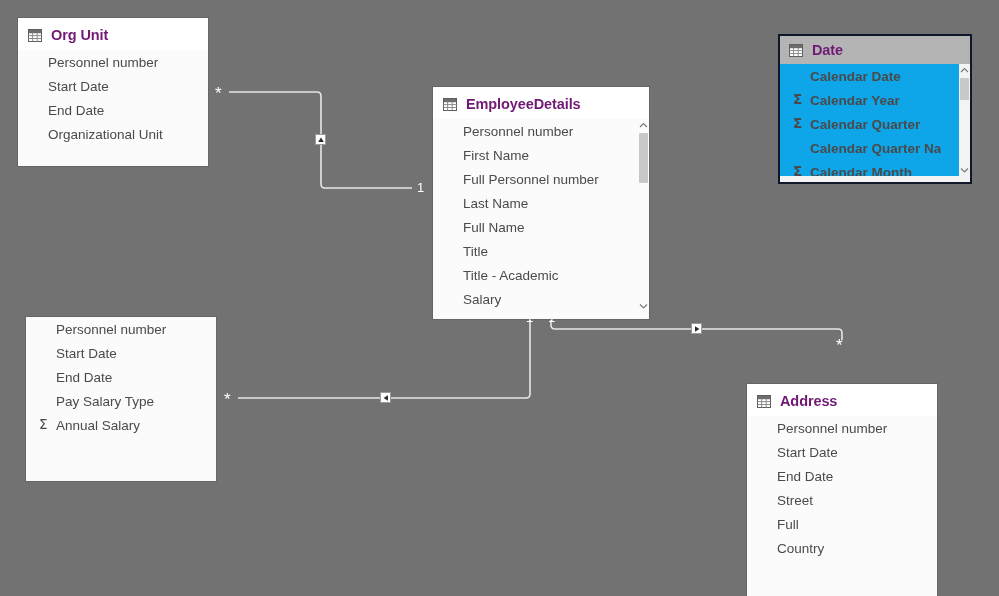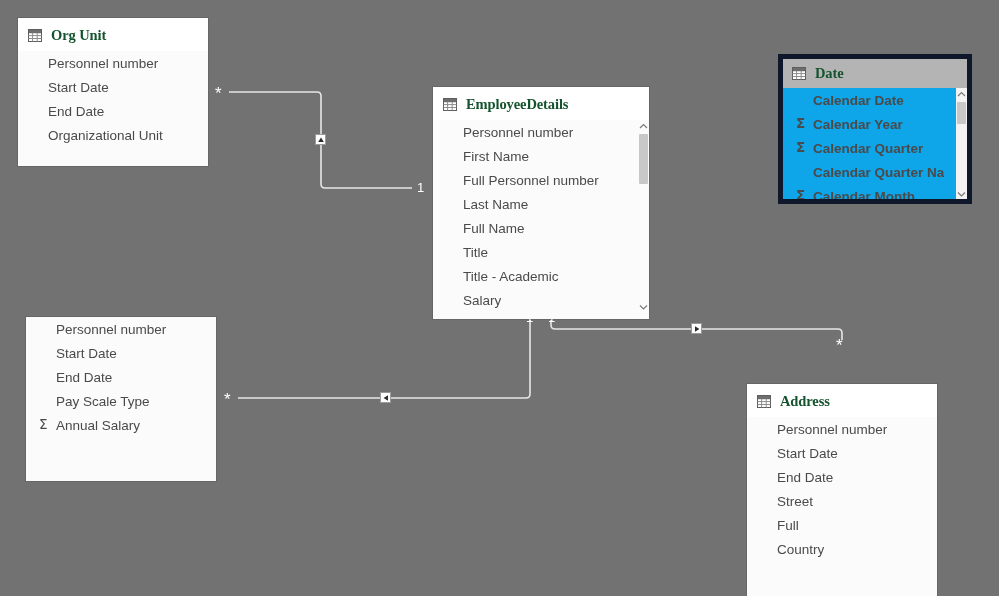--- a/index.html
+++ b/index.html
@@ -23,43 +23,41 @@
 
   
   .tbl {
     position: absolute;
     background: #fbfbfb;
     box-sizing: border-box;
     box-shadow: 0 0 0 1px rgba(0,0,0,0.10);
     overflow: hidden;
   }
   .tbl.selected {
-    border: 5px solid #0f172a;
+    border: 2px solid #0f172a;
     background: #f3f3f3;
     box-shadow: none;
-    margin-top: 20px;
   }
   .tbl-head {
     display: flex;
     align-items: center;
     gap: 9px;
     padding: 9px 10px 7px 10px;
     background: #ffffff;
   }
   .tbl.selected .tbl-head {
     background: #b4b4b4;
     padding: 6px 10px 6px 9px;
   }
   .tbl-title {
     font-size: 14.5px;
     font-weight: bold;
-    color: #14532d;
+    color: #701a75;
     letter-spacing: -0.1px;
     white-space: nowrap;
-    font-family: Liberation Serif, serif;
   }
   .grid-icon {
     display: block;
     width: 14px;
     height: 13px;
     flex: 0 0 auto;
   }
   .tbl-body {
     position: relative;
     background: #fbfbfb;
@@ -341,21 +339,21 @@
           <div class="field">
             <span class="field-clip">Personnel number</span>
           </div>
           <div class="field">
             <span class="field-clip">Start Date</span>
           </div>
           <div class="field">
             <span class="field-clip">End Date</span>
           </div>
           <div class="field">
-            <span class="field-clip">Pay Scale Type</span>
+            <span class="field-clip">Pay Salary Type</span>
           </div>
           <div class="field">
             <span class="sigma">Σ</span>
             <span class="field-clip">Annual Salary</span>
           </div>
         </div>
       </div>
       <div class="tbl" style="left: 747px; top: 355px; width: 190px; height: 217px; margin-top: 29px;">
         <div class="tbl-head">
           <svg class="grid-icon" viewBox="0 0 14 13">

